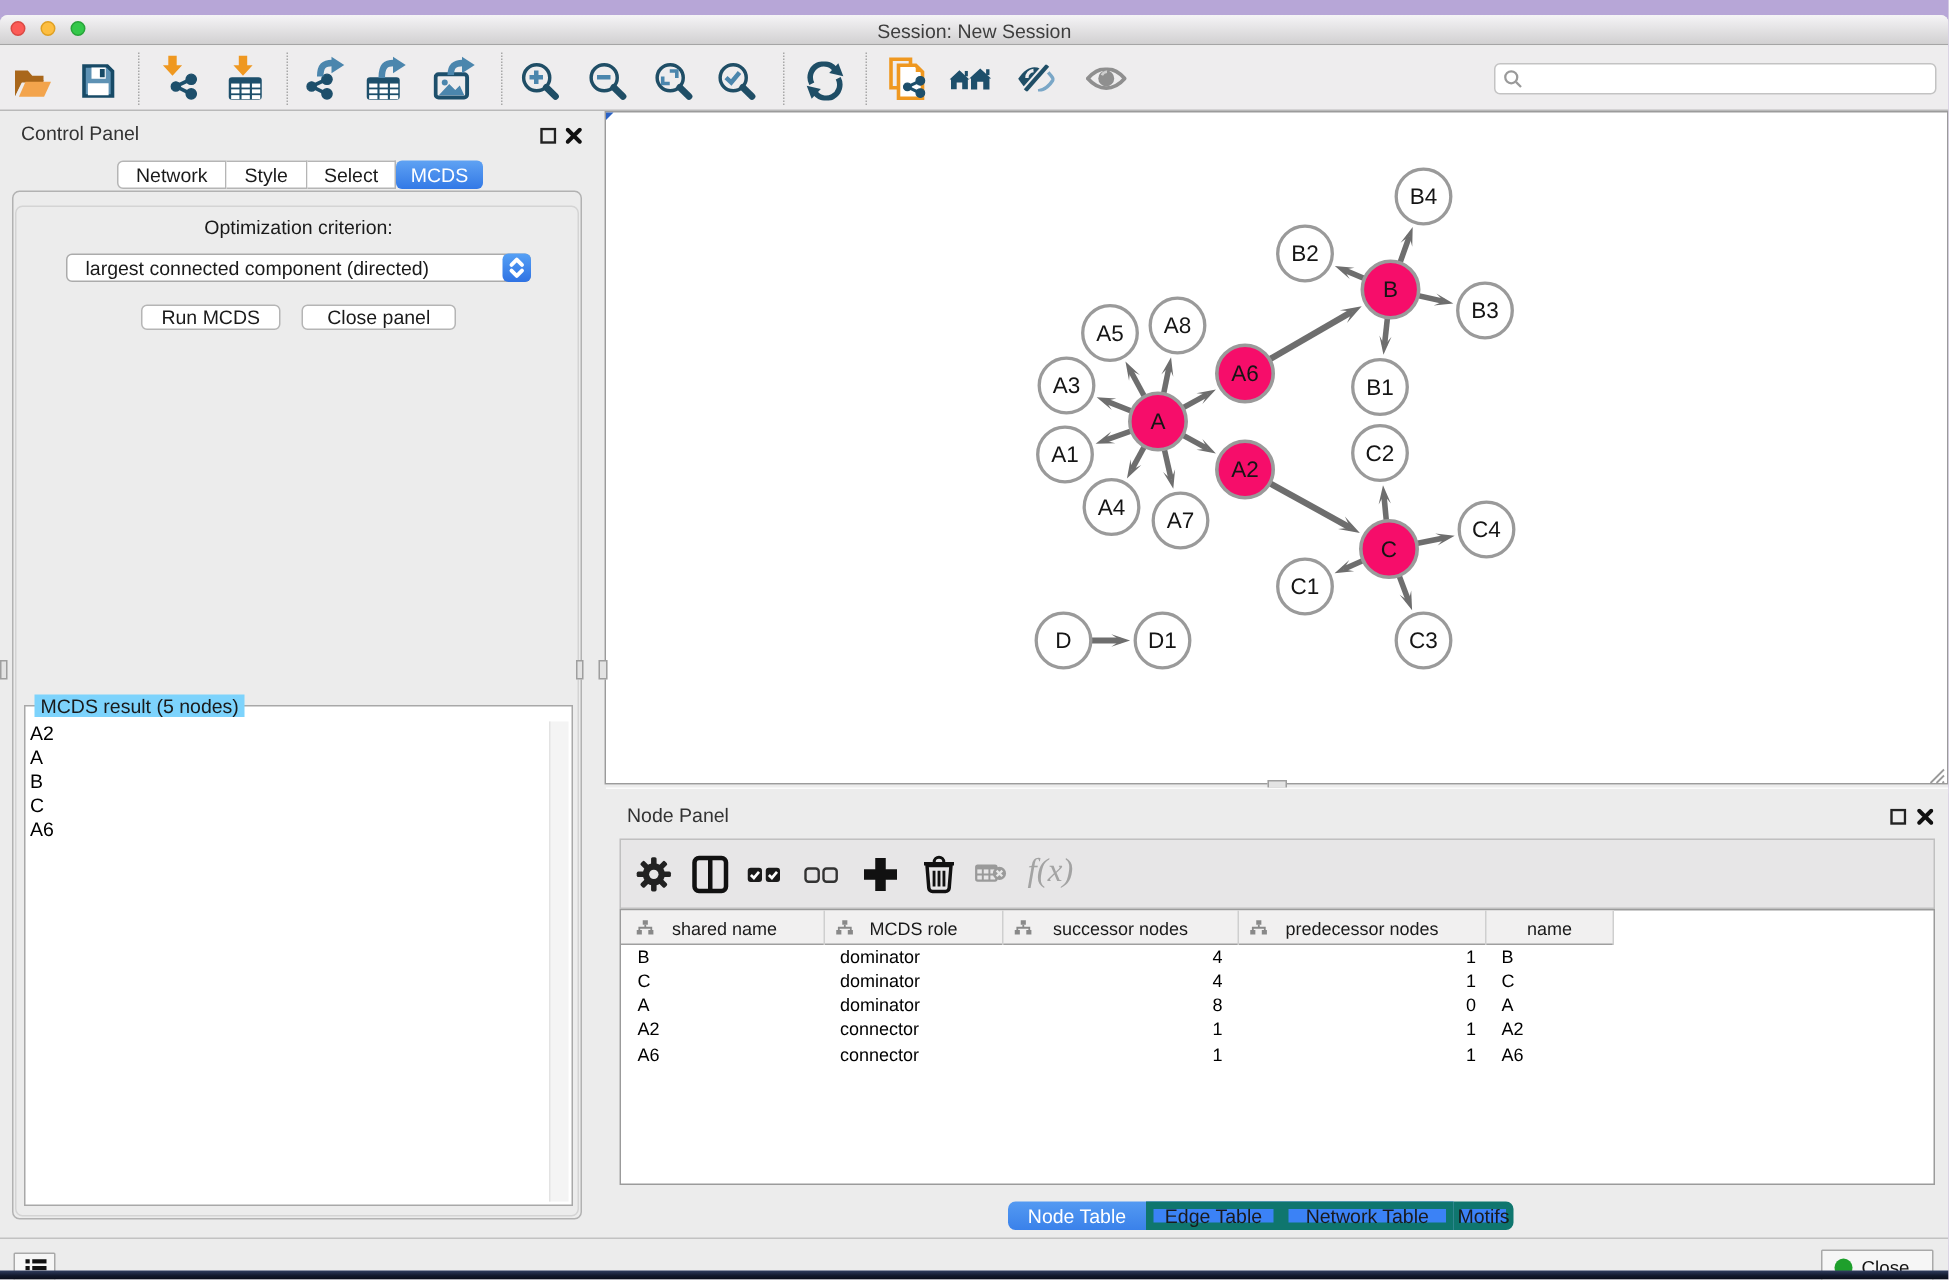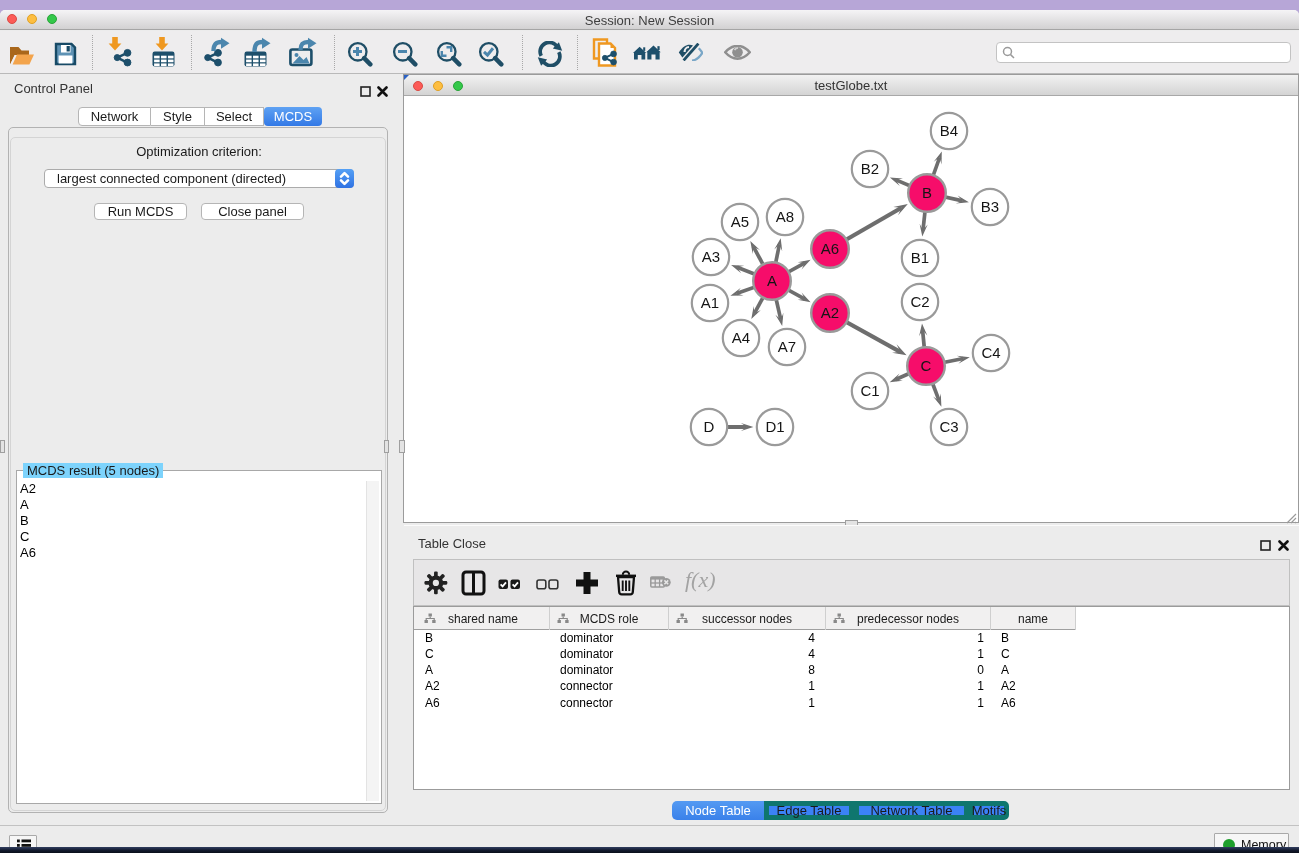--- a/index.html
+++ b/index.html
@@ -233,26 +233,20 @@
           </svg></span></div>
     <div class="btn" style="left:94px; top:129px; width:93px;">Run MCDS</div>
     <div class="btn" style="left:201px; top:129px; width:103px;">Close panel</div>
     <div id="fieldset">
       <div class="legend">MCDS result (5 nodes)</div>
       <div class="sbar"></div>
       <div class="list">A2<br>A<br>B<br>C<br>A6</div>
     </div>
   </div>
   <div id="net">
-    <div class="ntitle">
-      <span class="tl tl1"></span>
-        <span class="tl tl2"></span>
-        <span class="tl tl3"></span>
-      <div class="title">testGlobe.txt</div>
-    </div>
     <div id="canvas"><svg width="893" height="423" viewBox="0 0 893 423" font-family="Liberation Sans, sans-serif">
           <line x1="368.0" y1="184.0" x2="332.5" y2="196.6" stroke="#6e6e6e" stroke-width="3.7"></line>
 <polygon points="326.4,198.8 336.8,190.7 332.5,196.6 339.5,198.5" fill="#6e6e6e"></polygon>
 <line x1="368.0" y1="184.0" x2="333.1" y2="170.3" stroke="#6e6e6e" stroke-width="3.7"></line>
 <polygon points="327.1,167.9 340.2,168.7 333.1,170.3 337.2,176.3" fill="#6e6e6e"></polygon>
 <line x1="368.0" y1="184.0" x2="350.4" y2="216.3" stroke="#6e6e6e" stroke-width="3.7"></line>
 <polygon points="347.3,222.0 349.7,209.1 350.4,216.3 356.9,213.0" fill="#6e6e6e"></polygon>
 <line x1="368.0" y1="184.0" x2="349.4" y2="149.7" stroke="#6e6e6e" stroke-width="3.7"></line>
 <polygon points="346.3,144.0 355.9,153.0 349.4,149.7 348.7,156.9" fill="#6e6e6e"></polygon>
 <line x1="368.0" y1="184.0" x2="376.8" y2="222.6" stroke="#6e6e6e" stroke-width="3.7"></line>
@@ -332,21 +326,21 @@
     <div class="grip"><svg width="11" height="11" viewBox="0 0 11 11">
           <path d="M10,1 L1,10 M10,5 L5,10 M10,9 L9,10" stroke="#9a9a9a" stroke-width="1.2"></path>
         </svg></div>
   </div>
   <div class="mark" style="left:399px; top:430px; width:6px; height:13px;"></div>
   <div class="mark" style="left:0px; top:430px; width:5px; height:13px;"></div>
   <div class="mark" style="left:384px; top:430px; width:5px; height:13px;"></div>
   <div class="mark" style="left:845px; top:510px; width:13px; height:6px;"></div>
     <div style="position:absolute; left:404px; top:514.5px; width:895px; height:4px; background:#fbfbfb;"></div>
   <div id="tp">
-    <div class="ptitle" style="left:20px; top:10px;">Table Close</div>
+    <div class="ptitle" style="left:20px; top:10px;">Node Panel</div>
     <div class="wicons" style="left:862px; top:11px;"><svg width="11" height="11" viewBox="0 0 11 11">
           <rect x="1" y="1" width="9" height="9" fill="none" stroke="#222" stroke-width="1.6"></rect>
         </svg></div>
     <div class="wicons" style="left:880px; top:11px;"><svg width="11" height="11" viewBox="0 0 11 11">
           <path d="M1.5,1.5 L9.5,9.5 M9.5,1.5 L1.5,9.5" stroke="#111" stroke-width="2.6" stroke-linecap="round"></path>
         </svg></div>
     <div id="tbar">
       <div class="tbico" style="left:9px; top:10px;"><svg width="25" height="25" viewBox="0 0 25 25">
             <g transform="scale(0.92) translate(1,1)">
               <rect x="11" y="0.6" width="4" height="6" rx="1.2" transform="rotate(0 13 13)" fill="#222"></rect>
@@ -476,17 +470,17 @@
             <rect x="1" y="1.5" width="2.8" height="2.8" fill="#111"></rect>
             <rect x="5.5" y="1.5" width="9.5" height="2.8" fill="#111"></rect>
             <rect x="1" y="6.0" width="2.8" height="2.8" fill="#111"></rect>
             <rect x="5.5" y="6.0" width="9.5" height="2.8" fill="#111"></rect>
             <rect x="1" y="10.5" width="2.8" height="2.8" fill="#111"></rect>
             <rect x="5.5" y="10.5" width="9.5" height="2.8" fill="#111"></rect>
           </svg></span>
       </div>
     <div class="sbtn" style="left:1214px; top:7px; width:75px; height:23px;">
       <span style="position:absolute;left:8px;top:5px;width:12px;height:12px;border-radius:50%;background:#1e9f2c;"></span>
-      <span style="position:absolute;left:26px;top:4px;font-size:12.5px;color:#111;">Memory</span>
+      <span style="position:absolute;left:26px;top:4px;font-size:12.5px;color:#111;">Close</span>
     </div>
   </div>
 </div>
 <div id="strip"></div>
 
 </body></html>

